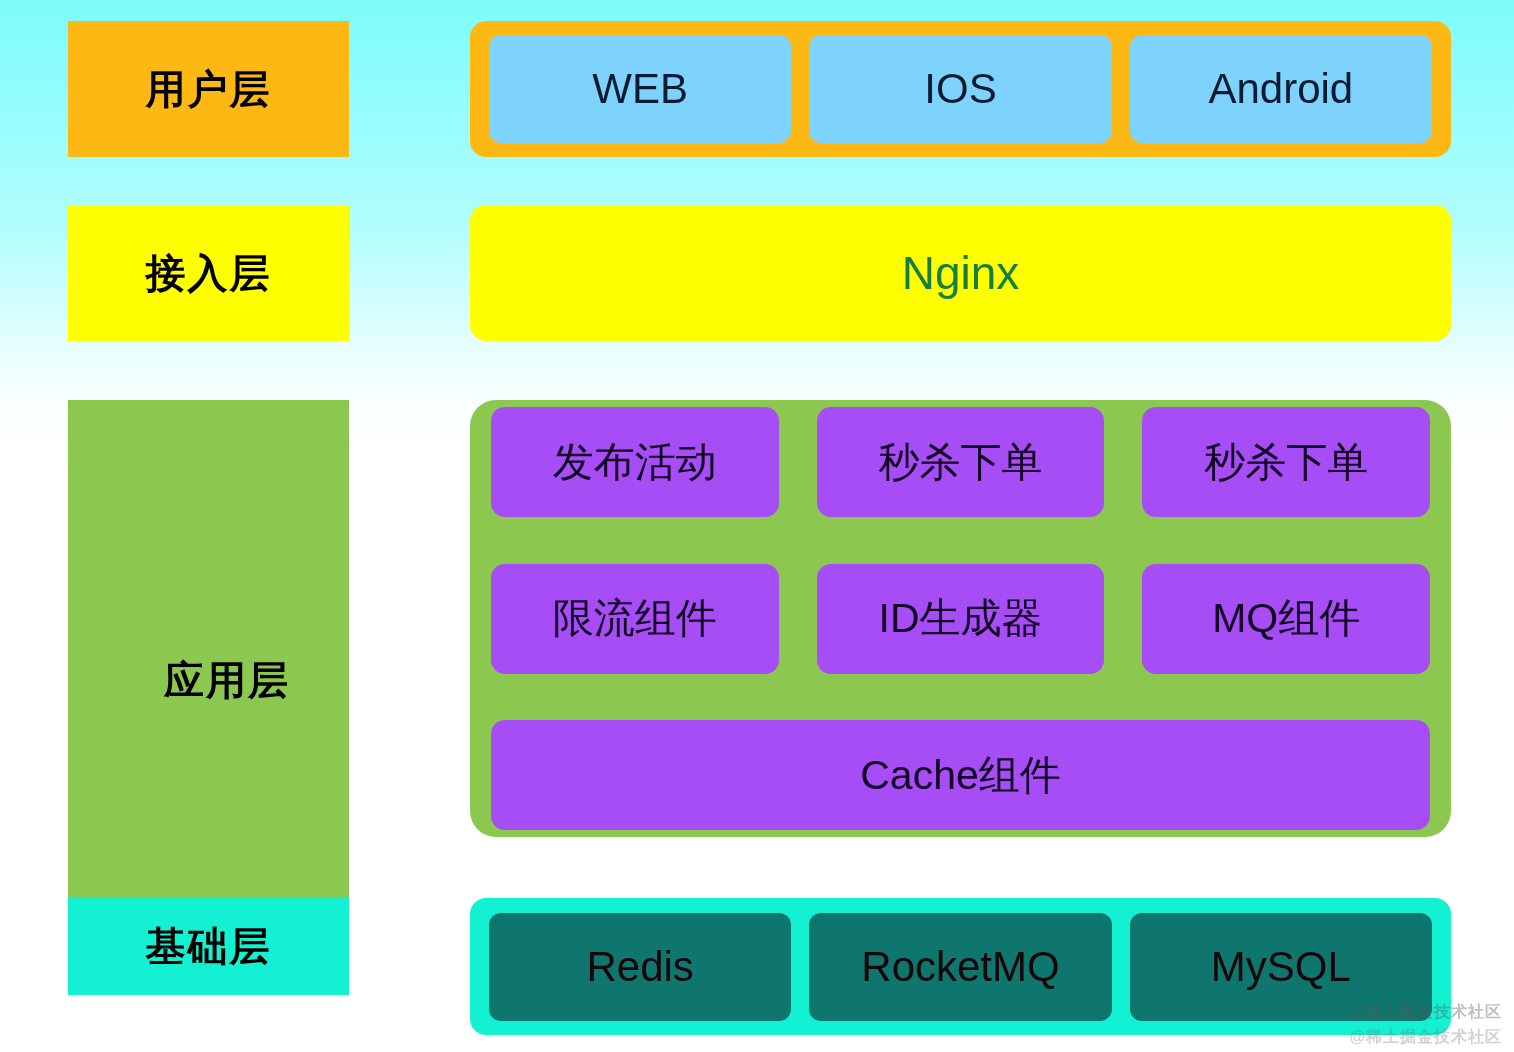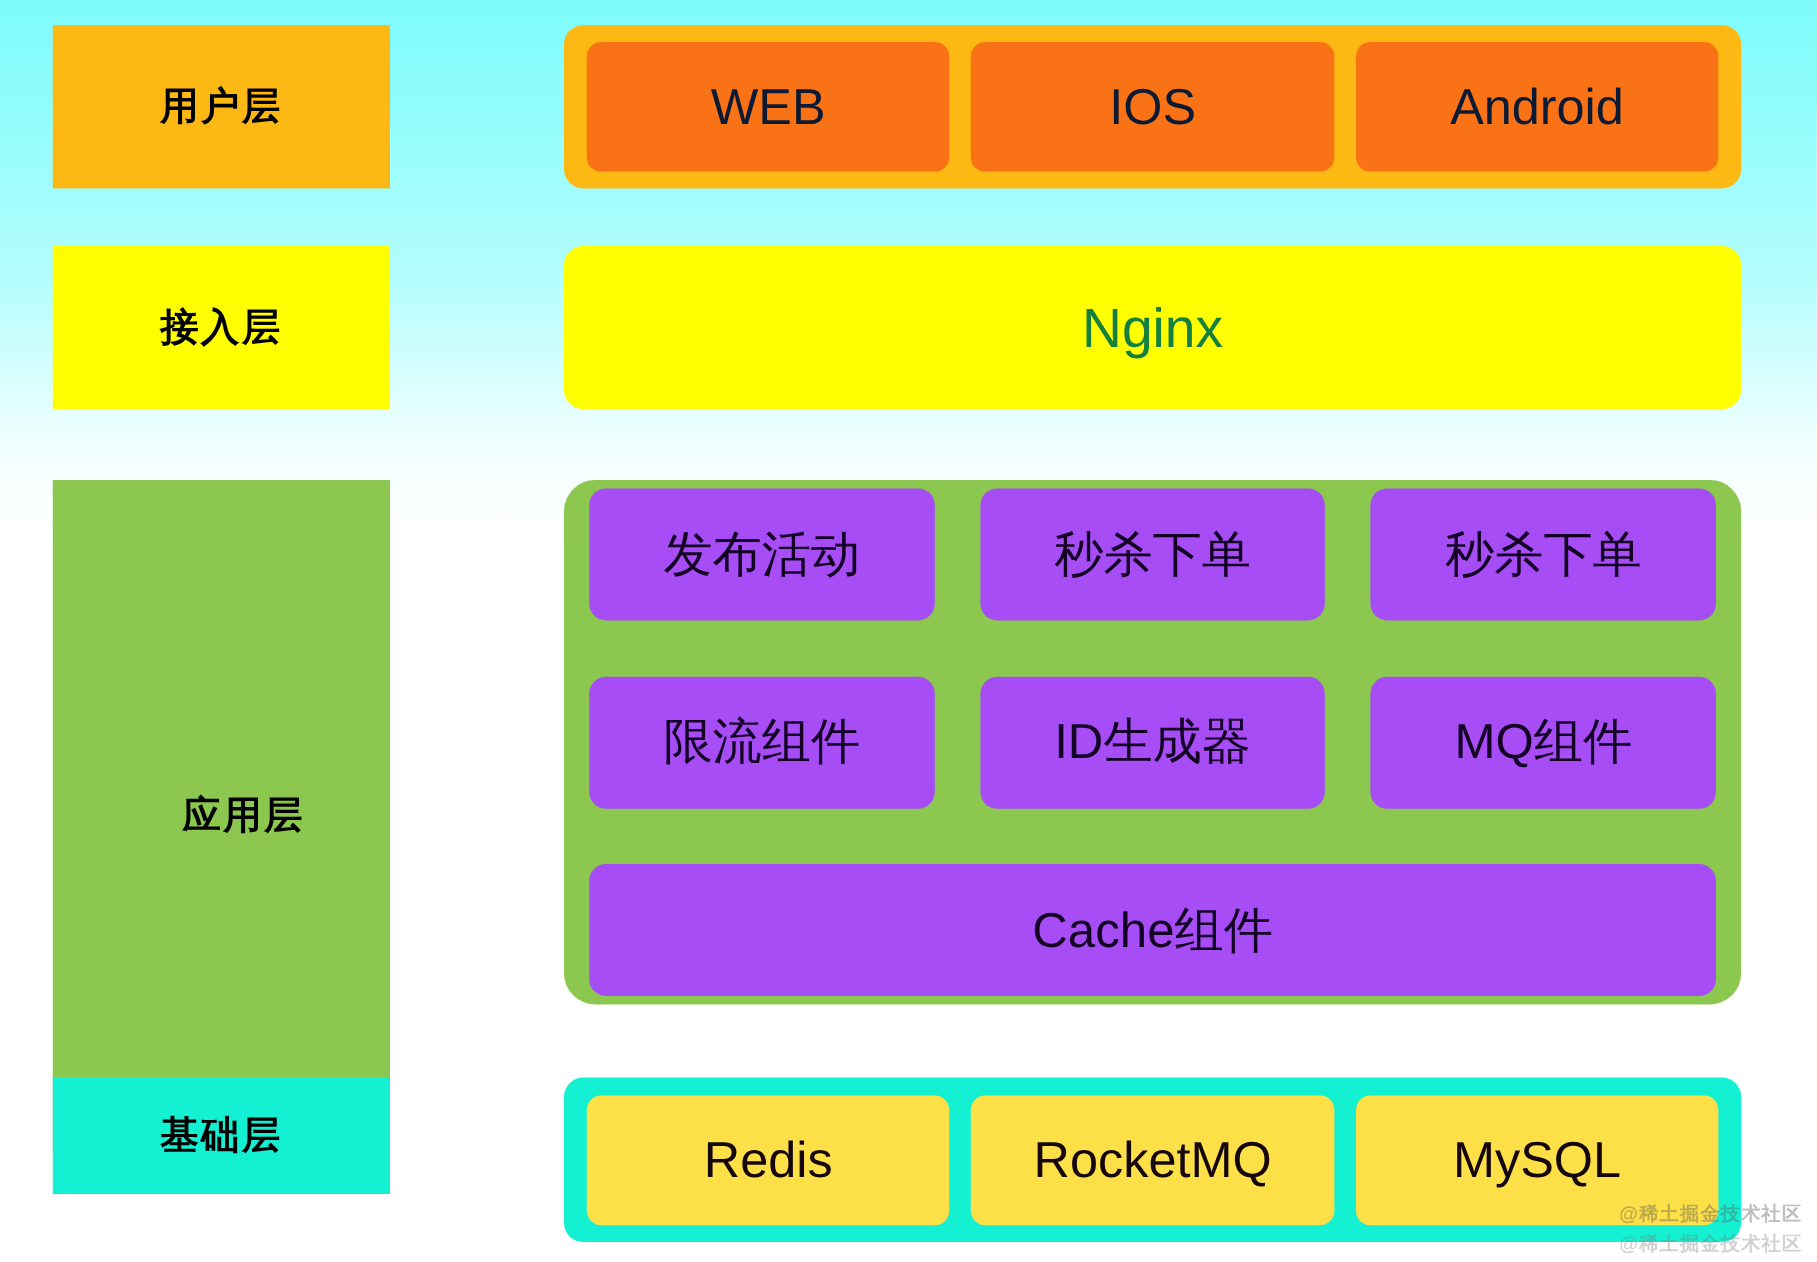--- a/index.html
+++ b/index.html
@@ -25,27 +25,27 @@
         #D8FEFE 30%,
         #EFFFFF 35%,
         #FBFFFF 39%,
         #FFFFFF 43%,
         #FFFFFF 100%);
   }
 
   
   .layer-label {
     position: absolute;
-    left: 44px;
+    left: 68px;
     width: 281px;
     display: flex;
     align-items: center;
     justify-content: center;
     color: #000000;
-    font-size: 32px;
+    font-size: 40px;
     font-weight: 700;
     letter-spacing: 2px;
     box-sizing: border-box;
   }
   .label-user   { top: 21px;  height: 136px; background: #FDB813; }
   .label-access { top: 205px; height: 136px; background: #FFFF00; }
   .label-app    { top: 400px; height: 560px; background: #8CC750; padding-left: 37px; }
   .label-infra  { top: 898px; height: 97px; background: #14F0D2; }
 
   
@@ -64,21 +64,21 @@
     border-radius: 16px;
     display: flex;
     align-items: center;
     justify-content: space-between;
     padding: 0 19px;
   }
   .chip-blue {
     flex: 1 1 0;
     height: 108px;
     margin: 13px 9px;
-    background: #f97316;
+    background: #7dd3fc;
     border-radius: 12px;
     display: flex;
     align-items: center;
     justify-content: center;
     color: #0C1A33;
     font-size: 42px;
     font-weight: 400;
   }
   .chip-blue:first-child { margin-left: 0; }
   .chip-blue:last-child  { margin-right: 0; }
@@ -142,21 +142,21 @@
     border-radius: 16px;
     display: flex;
     align-items: center;
     justify-content: space-between;
     padding: 0 19px;
   }
   .chip-pink {
     flex: 1 1 0;
     height: 108px;
     margin: 0 9px;
-    background: #fde047;
+    background: #0f766e;
     border-radius: 12px;
     display: flex;
     align-items: center;
     justify-content: center;
     color: #14060B;
     font-size: 42px;
     font-weight: 400;
   }
   .chip-pink:first-child { margin-left: 0; }
   .chip-pink:last-child  { margin-right: 0; }

